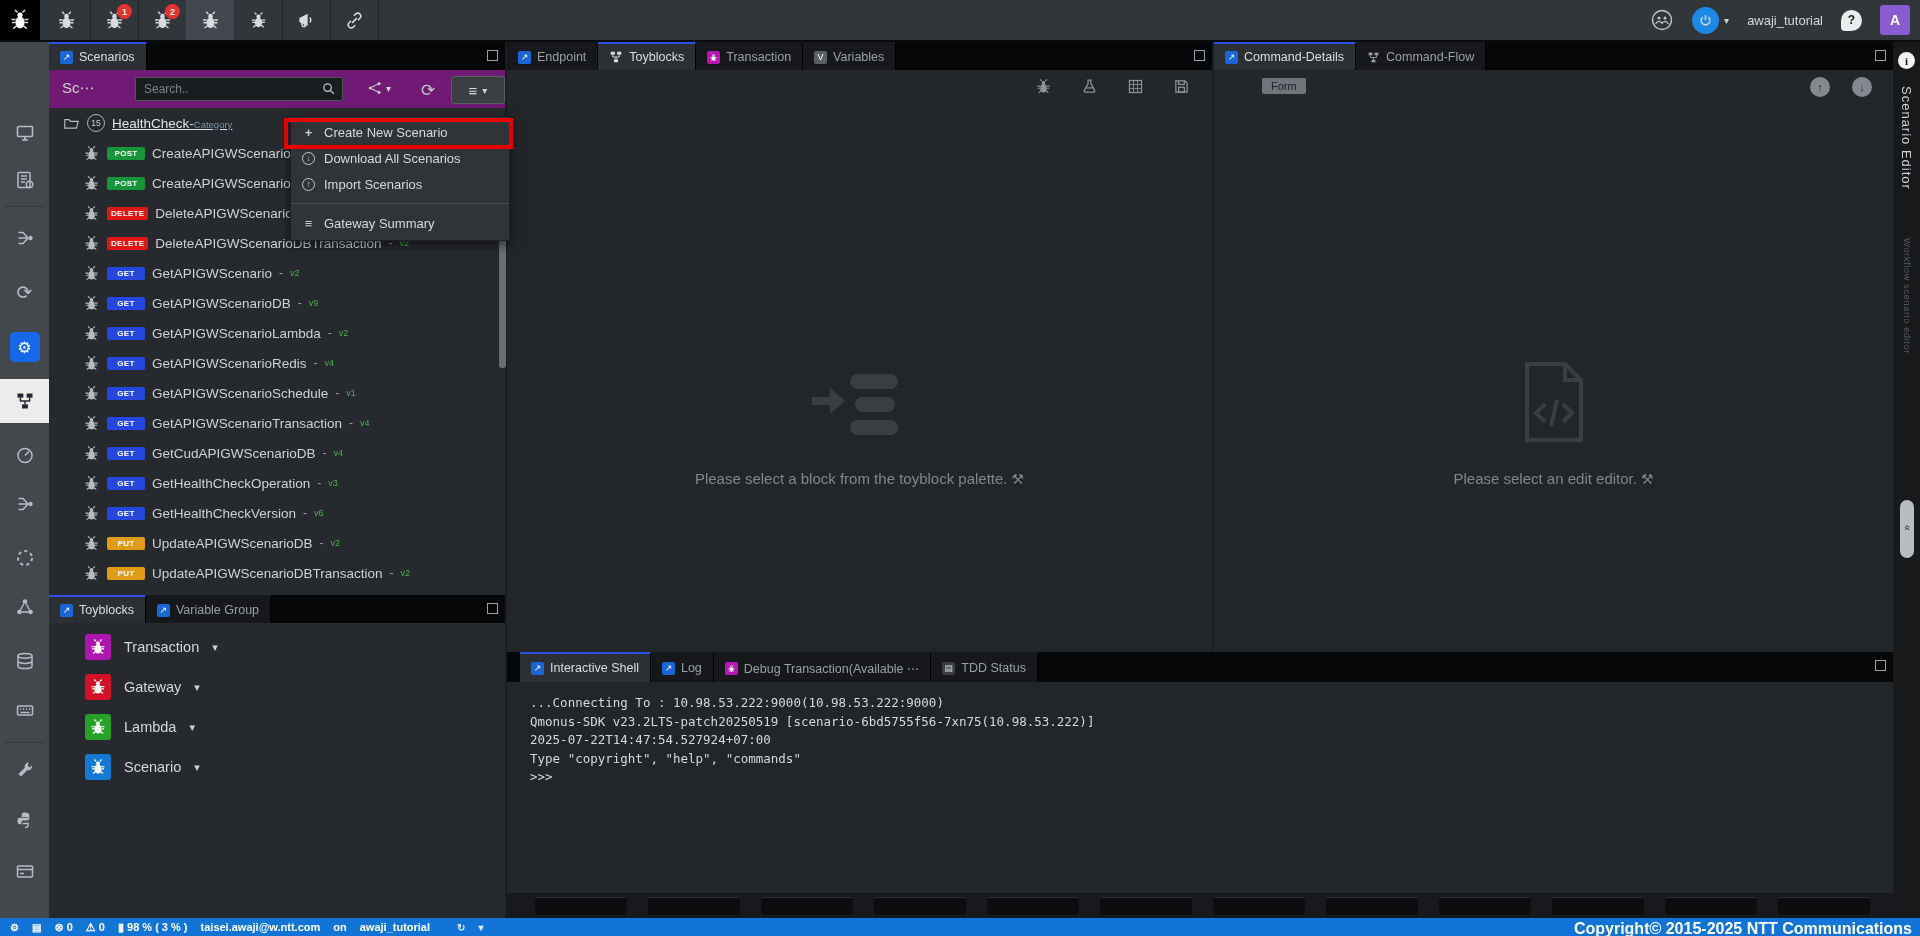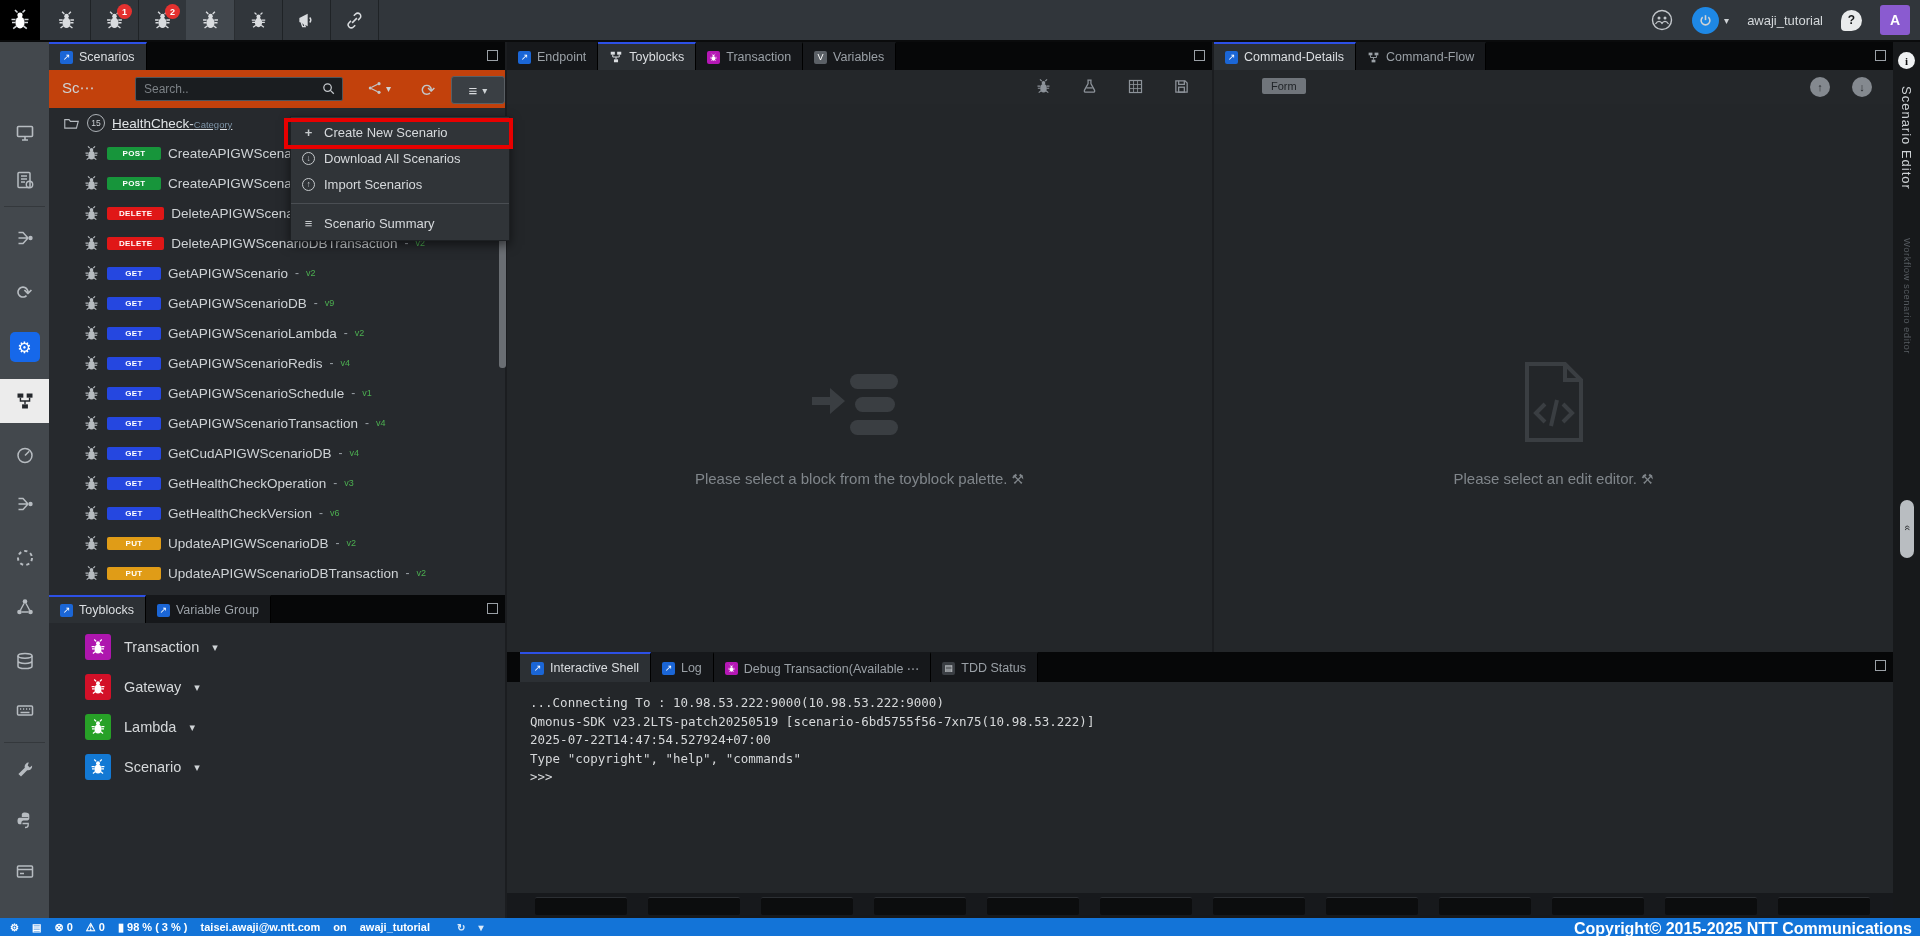--- a/index.html
+++ b/index.html
@@ -32,35 +32,35 @@
   .tab{display:flex;align-items:center;gap:6px;padding:0 11px;font-size:12.5px;color:#9aa0a6;background:#16181b;border-right:1px solid #000;border-top:2px solid transparent;box-sizing:border-box;white-space:nowrap;}
   .tab.active{background:#2c3034;color:#dcdfe2;border-top:2px solid #2d50e6;}
   .ticon{width:13px;height:13px;border-radius:2px;display:flex;align-items:center;justify-content:center;font-size:9px;color:#fff;flex:0 0 auto;}
   .ticon.blue{background:#1b66d6;}
   .ticon.magenta{background:#b517b5;}
   .ticon.gray{background:#5b6066;}
   .ticon.dark{background:#3a3e43;color:#d9dcdf;}
   .maxbox{position:absolute;right:7px;top:8px;width:11px;height:11px;border:1.5px solid #9aa0a6;box-sizing:border-box;}
   
   .leftcol{position:absolute;left:49px;top:42px;width:456px;height:876px;background:#26292d;}
-  .scn-toolbar{position:absolute;left:0;top:28px;right:0;height:38px;background:#c2410c;display:flex;align-items:center;}
+  .scn-toolbar{position:absolute;left:0;top:28px;right:0;height:38px;background:#701a75;display:flex;align-items:center;}
   .scn-title{position:absolute;left:13px;top:9px;font-size:15px;color:#cfd3d6;}
   .searchbox{position:absolute;left:86px;top:7px;width:208px;height:24px;background:#1a1d20;border:1px solid #50555a;border-radius:2px;box-sizing:border-box;color:#c8ccd0;font-size:12px;padding:0 26px 0 8px;font-family:"Liberation Sans",sans-serif;}
   .searchbox::placeholder{color:#7c8186;}
   .search-ic{position:absolute;left:272px;top:11px;color:#c3c7cb;}
   .tool-ic{position:absolute;top:10px;color:#c3c7cb;display:flex;align-items:center;gap:3px;}
   .menubtn{position:absolute;left:402px;top:6px;width:52px;height:26px;background:#3a3f44;border:1px solid #5a5f64;border-radius:3px;display:flex;align-items:center;justify-content:center;gap:5px;color:#d9dcdf;font-size:15px;}
   .scnlist{position:absolute;left:0;top:66px;right:0;height:487px;overflow:hidden;}
   .catrow{height:30px;display:flex;align-items:center;gap:7px;padding-left:14px;}
   .cnt{width:16px;height:16px;border:1px solid #aeb3b8;border-radius:50%;font-size:8.5px;display:flex;align-items:center;justify-content:center;color:#cdd1d5;}
   .catname{font-size:13.5px;color:#dfe3e6;text-decoration:underline;}
   .catsuf{font-size:9.5px;color:#7d93a6;}
   .srow{height:30px;display:flex;align-items:center;gap:7px;padding-left:34px;}
   .bugic{color:#b6bbc0;flex:0 0 auto;}
-  .chip{min-width:30px;padding:2px 12px;border-radius:2px;color:#fff;font-size:8px;font-weight:bold;text-align:center;letter-spacing:.3px;}
+  .chip{min-width:30px;padding:2px 4px;border-radius:2px;color:#fff;font-size:8px;font-weight:bold;text-align:center;letter-spacing:.3px;}
   .chip.post{background:#17953b}.chip.delete{background:#e01717}.chip.get{background:#2547e0}.chip.put{background:#e09c17}
   .sname{font-size:13.5px;color:#ced2d5;white-space:nowrap;}
   .dash{font-size:12px;color:#9aa0a6;}
   .ver{font-size:9px;color:#4caf50;}
   .vthumb{position:absolute;left:450px;top:154px;width:7px;height:172px;background:#6a6e73;border-radius:3px;}
   
   .ctxmenu{position:absolute;left:241px;top:74px;width:218px;background:#303438;border:1px solid #1d2023;box-shadow:0 4px 10px rgba(0,0,0,.55);z-index:20;padding:2px 0 4px 0;}
   .mitem{height:26px;display:flex;align-items:center;gap:8px;padding:0 10px;font-size:13px;color:#d6d9dc;position:relative;}
   .mico{width:15px;text-align:center;color:#c6cacd;font-size:13px;flex:0 0 auto;display:flex;align-items:center;justify-content:center;}
   .circ{width:13px;height:13px;border:1.3px solid #c6cacd;border-radius:50%;font-size:8.5px;display:flex;align-items:center;justify-content:center;box-sizing:border-box;}
@@ -562,21 +562,21 @@
         <span class="mico">
             <span class="circ">
               <span>↑</span>
             </span>
           </span>
         <span>Import Scenarios</span>
       </div>
       <div class="msep"></div>
       <div class="mitem">
         <span class="mico">≡</span>
-        <span>Scenario Summary</span>
+        <span>Gateway Summary</span>
       </div>
     </div>
 
     <div class="toypanel">
       <div class="tabrow">
         <div class="tab active">
           <span class="ticon blue">
               <span>↗</span>
             </span>
           <span>Toyblocks</span>

